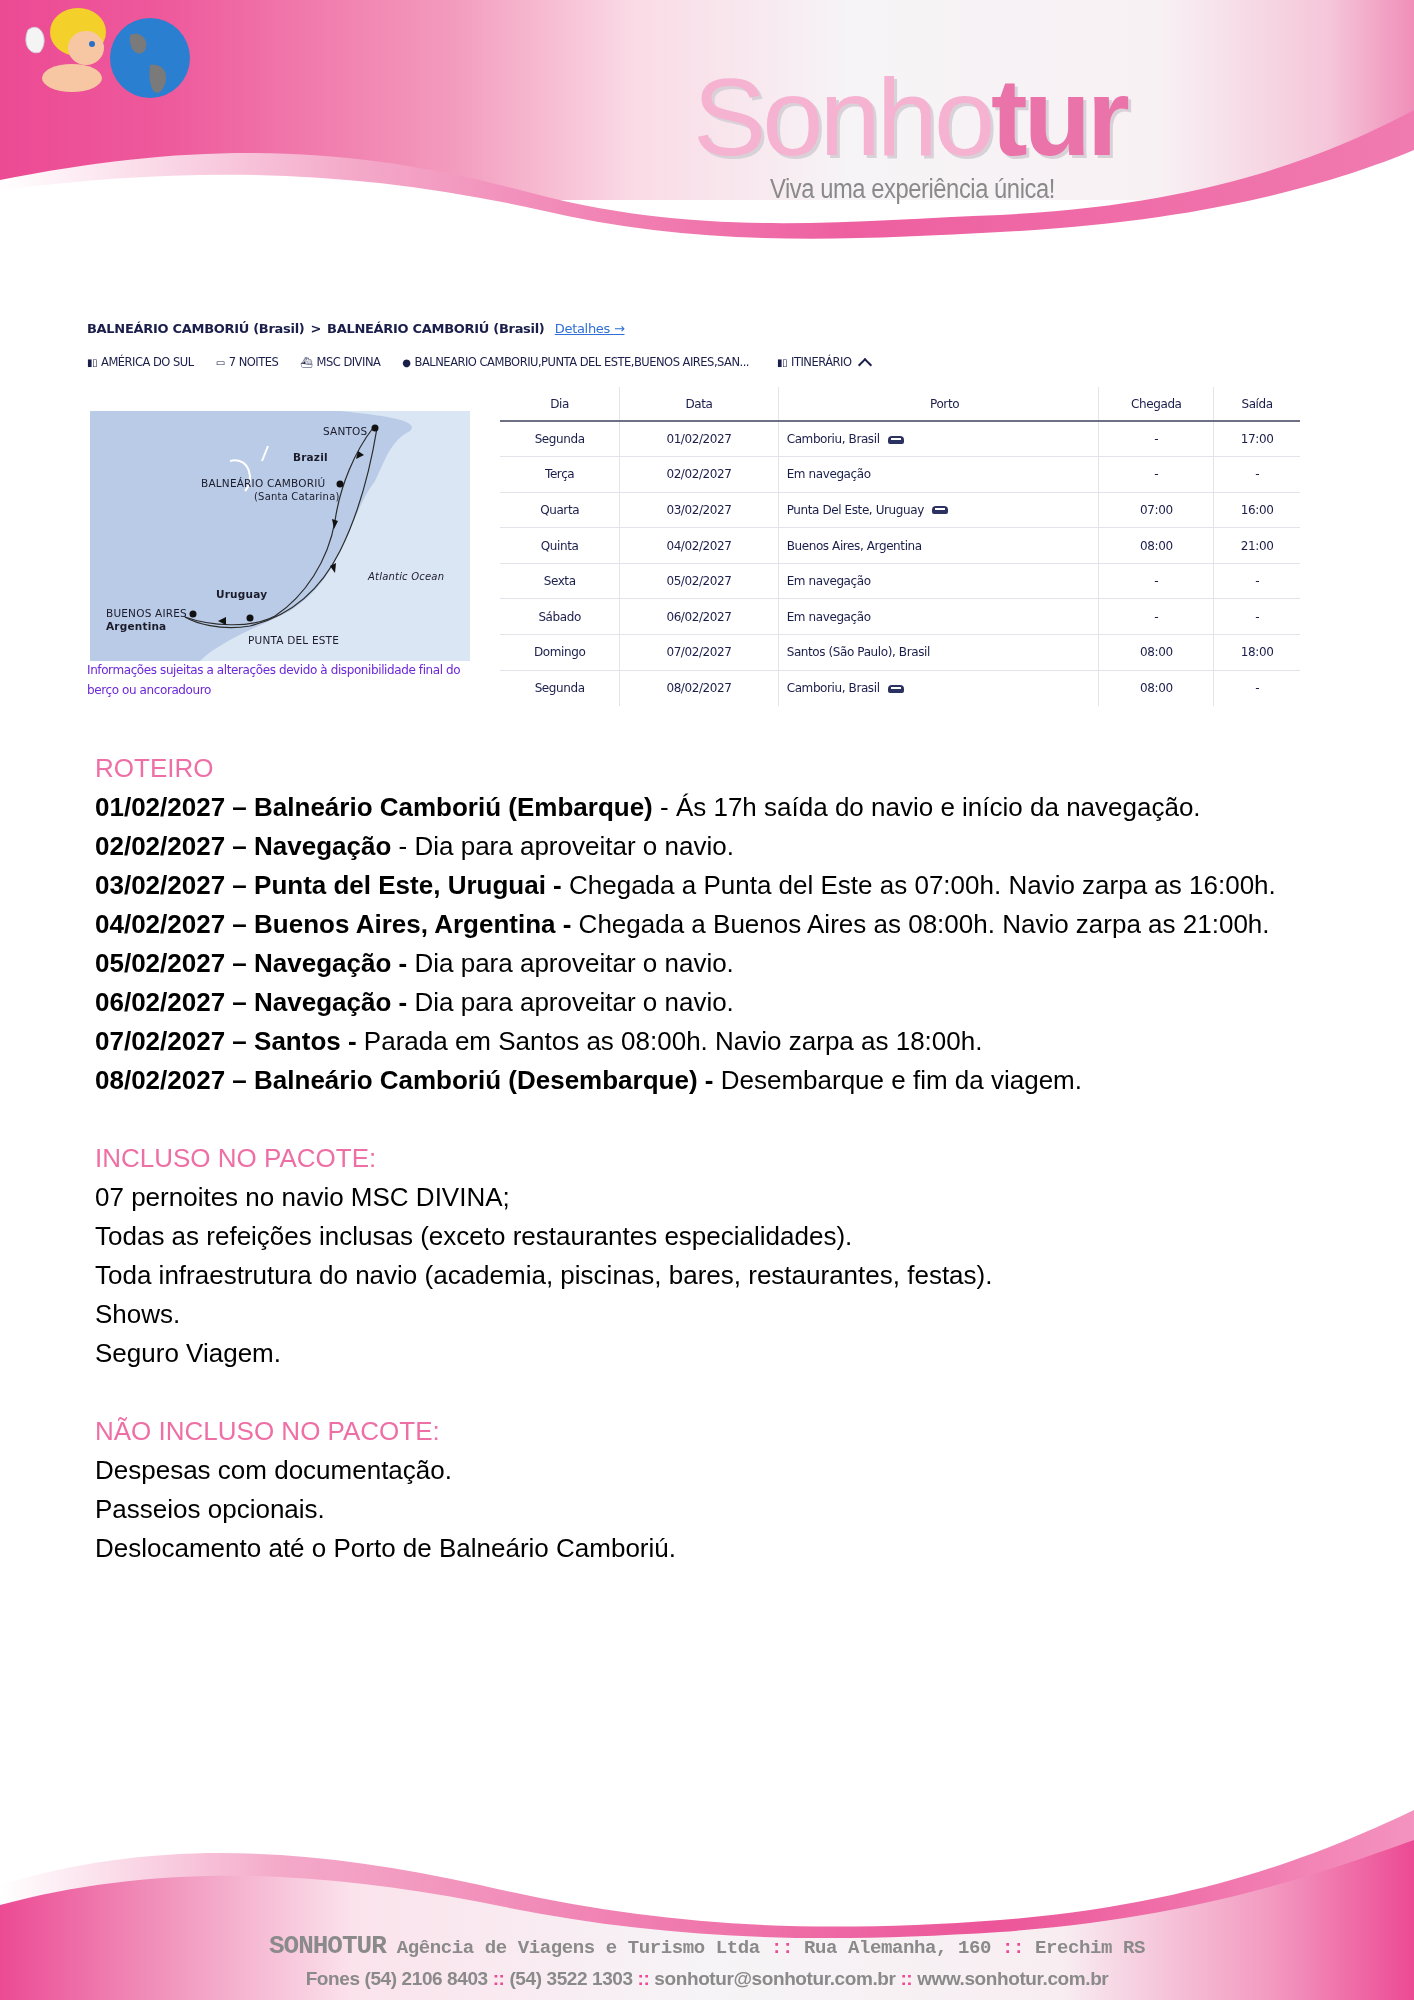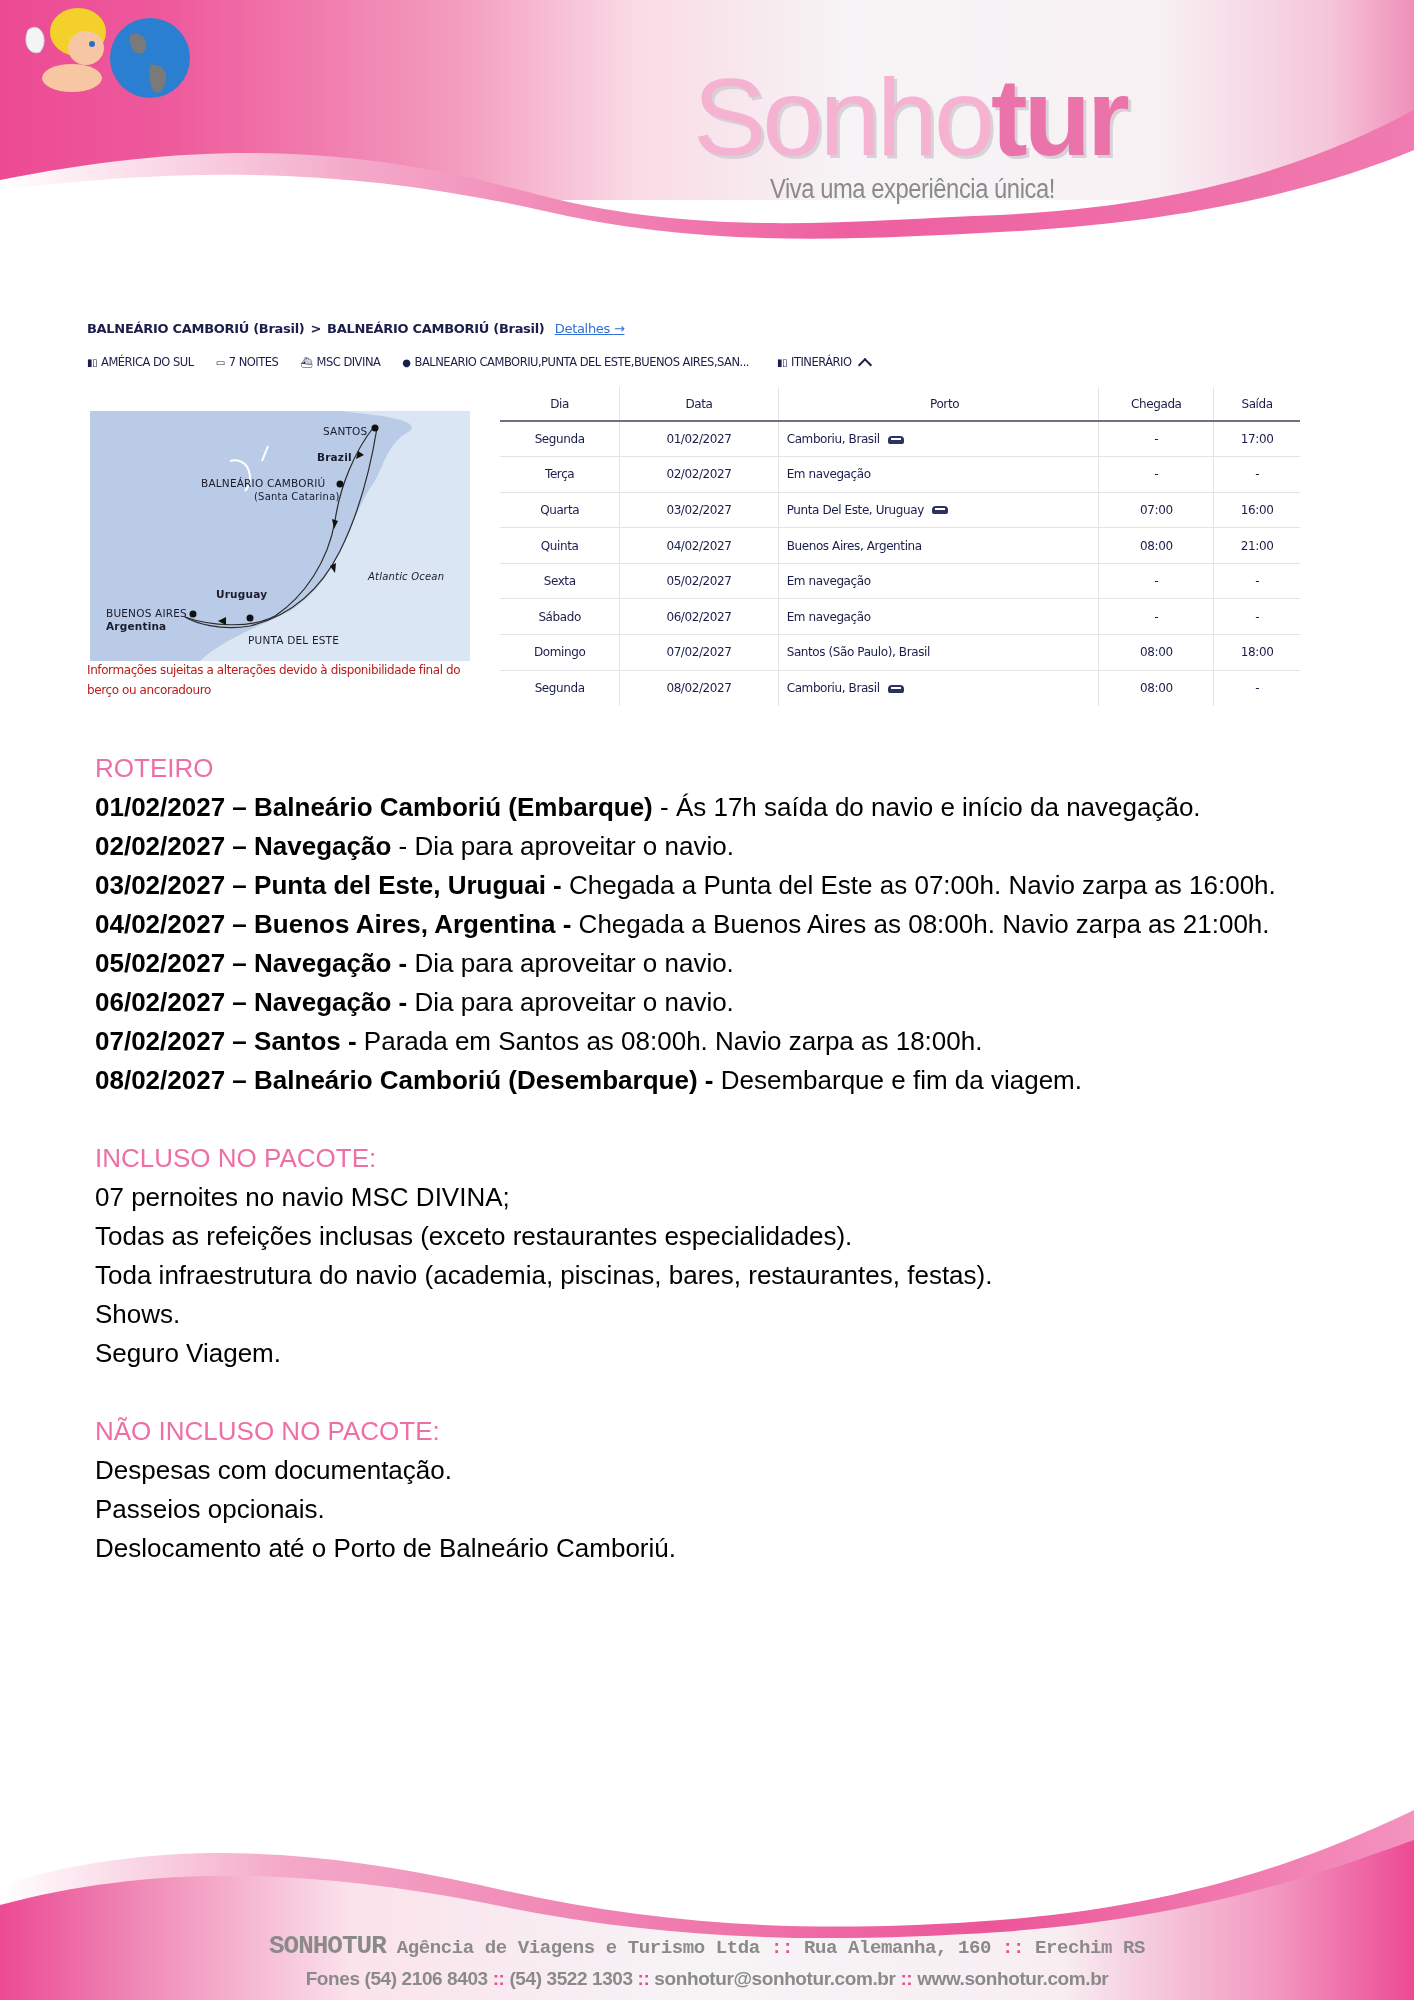--- a/index.html
+++ b/index.html
@@ -26,21 +26,21 @@
   .meta-item .ic { display: inline-block; margin-right: 4px; font-size: 10px; }
   .meta-item.itin { margin-left: 6px; cursor: pointer; }
   .chev { display: inline-block; margin-left: 8px; width: 10px; height: 10px; border-left: 2.5px solid #1a1e4a; border-top: 2.5px solid #1a1e4a; transform: rotate(45deg); margin-top: 6px; }
 
   
   .map { position: absolute; left: 90px; top: 411px; width: 380px; height: 250px; background: #b9cbe6; overflow: hidden; }
   .map svg { position: absolute; left: 0; top: 0; }
   .map-label { position: absolute; font-family: "DejaVu Sans", sans-serif; font-size: 10.5px; color: #1b1b2b; white-space: nowrap; letter-spacing: 0.2px; }
   .map-label.bold { font-weight: bold; }
   .map-label.ital { font-style: italic; font-size: 10px; }
-  .map-note { position: absolute; left: 87px; top: 660px; width: 390px; font-size: 12px; line-height: 20px; color: #b91c1c; font-family: "DejaVu Sans", sans-serif; letter-spacing: -0.4px; }
+  .map-note { position: absolute; left: 87px; top: 660px; width: 390px; font-size: 12px; line-height: 20px; color: #6d28d9; font-family: "DejaVu Sans", sans-serif; letter-spacing: -0.4px; }
 
   
   .itin-table { position: absolute; left: 500px; top: 387px; width: 800px; border-collapse: collapse; font-family: "DejaVu Sans", sans-serif; font-size: 12px; color: #1a1e4a; letter-spacing: -0.4px; }
   .itin-table th { font-weight: normal; height: 34px; text-align: center; border-bottom: 2px solid #6e7186; }
   .itin-table td { height: 35.6px; text-align: center; border-bottom: 1px solid #e3e4ea; }
   .itin-table tr:last-child td { border-bottom: none; }
   .itin-table th + th, .itin-table td + td { border-left: 1px solid #e3e4ea; }
   .itin-table .col-porto { text-align: left; padding-left: 8px; }
   .itin-table th.col-porto { text-align: center; padding-left: 12px; }
   .bus { display: inline-block; width: 16px; height: 8px; background: #2b3160; border-radius: 4px 4px 2px 2px; margin-left: 8px; position: relative; vertical-align: middle; }
@@ -142,21 +142,21 @@
     <circle cx="285" cy="17" r="3.5" fill="#111"></circle>
     <circle cx="250" cy="73" r="3.5" fill="#111"></circle>
     <circle cx="160" cy="207" r="3.5" fill="#111"></circle>
     <circle cx="103" cy="203" r="3.5" fill="#111"></circle>
     <polygon points="268,40 274,44 266,48" fill="#111"></polygon>
     <polygon points="242,108 248,110 244,118" fill="#111"></polygon>
     <polygon points="240,155 246,152 245,162" fill="#111"></polygon>
     <polygon points="128,210 136,206 136,214" fill="#111"></polygon>
   </svg>
   <span class="map-label" style="left:233px;top:14px;">SANTOS</span>
-  <span class="map-label bold" style="left:203px;top:40px;margin-left:24px;">Brazil</span>
+  <span class="map-label bold" style="left:203px;top:40px;">Brazil</span>
   <span class="map-label" style="left:111px;top:66px;">BALNEÁRIO CAMBORIÚ</span>
   <span class="map-label" style="left:164px;top:80px;font-size:10px;">(Santa Catarina)</span>
   <span class="map-label ital" style="left:278px;top:160px;">Atlantic Ocean</span>
   <span class="map-label bold" style="left:126px;top:177px;">Uruguay</span>
   <span class="map-label" style="left:16px;top:196px;">BUENOS AIRES</span>
   <span class="map-label bold" style="left:16px;top:209px;">Argentina</span>
   <span class="map-label" style="left:158px;top:223px;">PUNTA DEL ESTE</span>
 </div>
 <div class="map-note">Informações sujeitas a alterações devido à disponibilidade final do berço ou ancoradouro</div>
 

